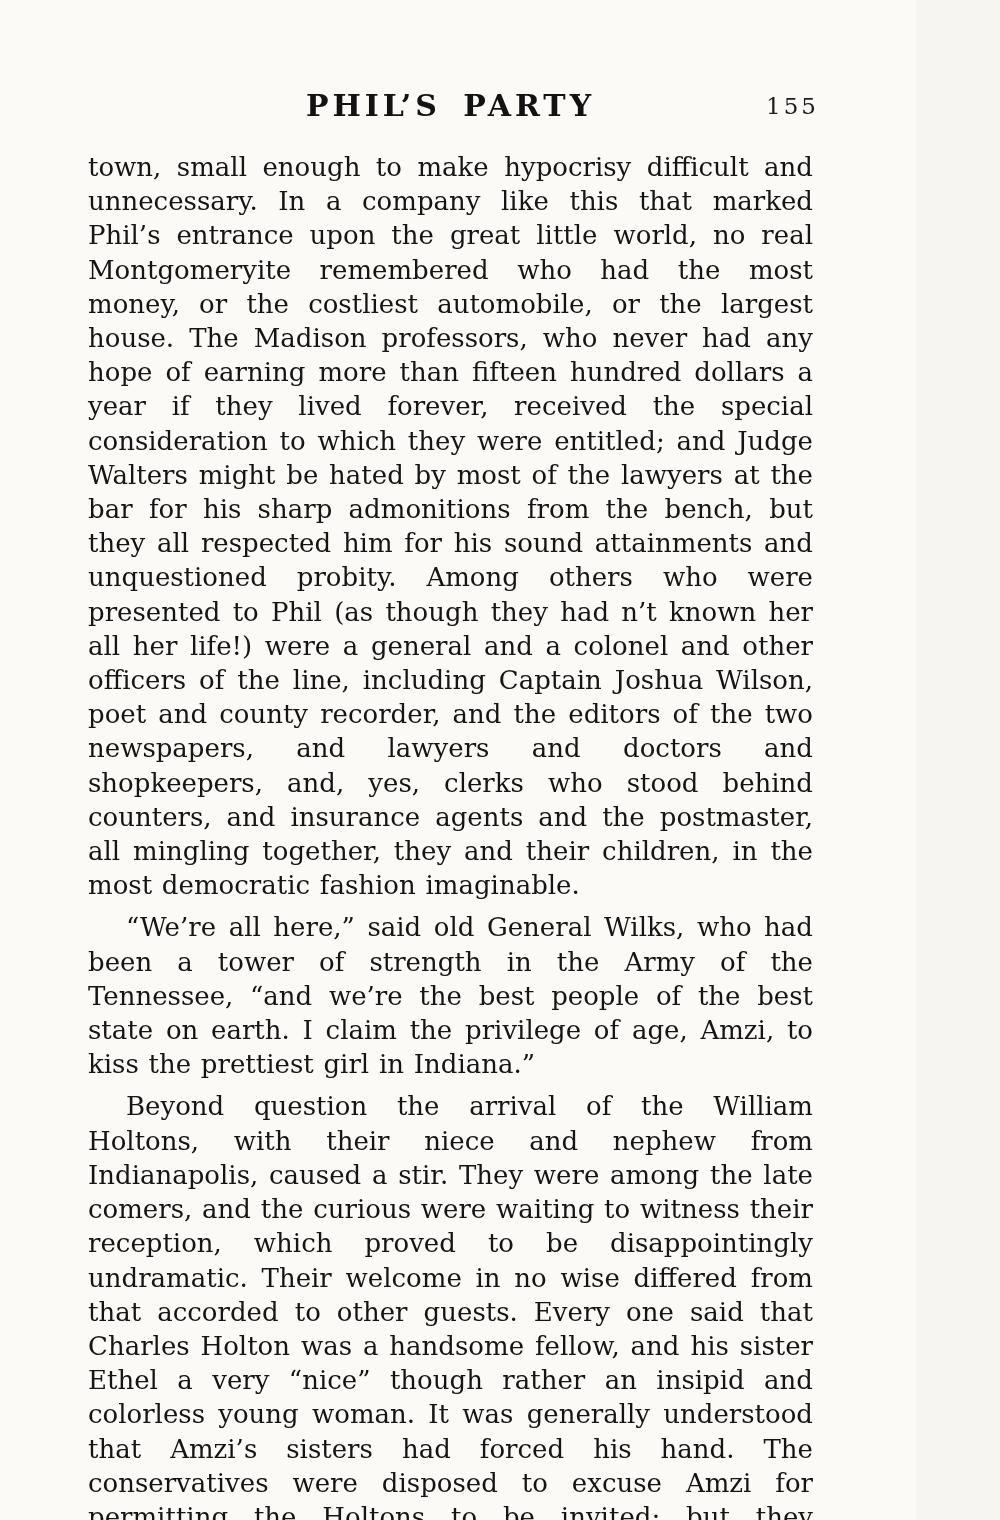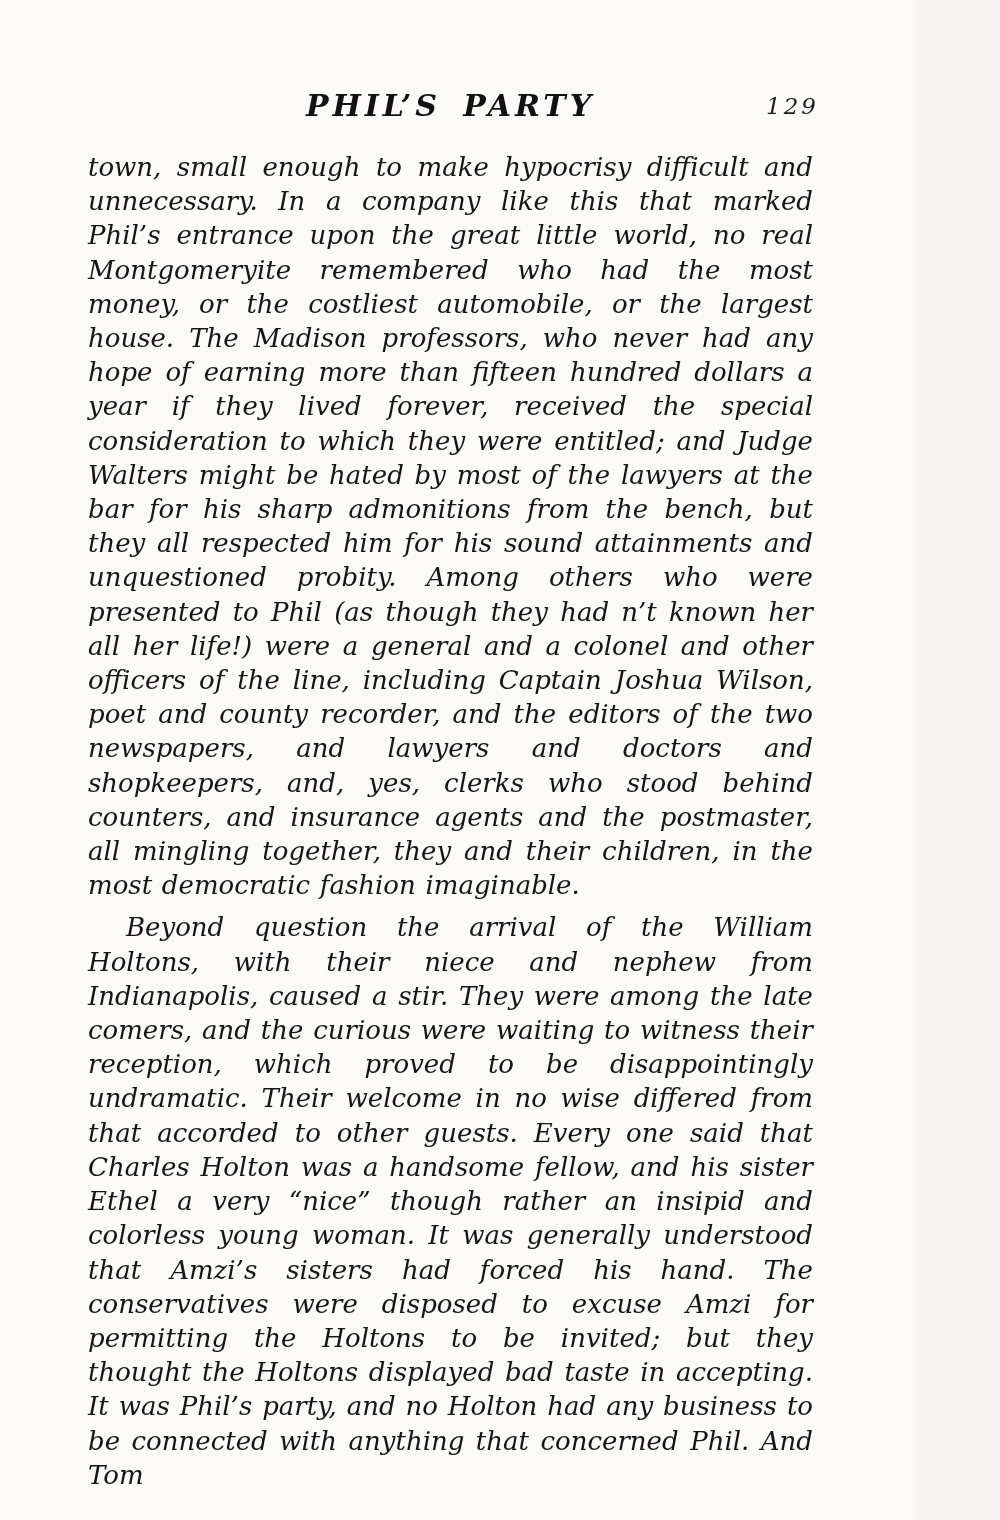--- a/index.html
+++ b/index.html
@@ -15,21 +15,20 @@
       -webkit-font-smoothing: antialiased;
     }
     .page {
       position: relative;
       width: 916px;
       height: 1520px;
       box-sizing: border-box;
       background: #fbfaf6;
       padding: 88px 95px 10px 80px;
       overflow: hidden;
-      font-style: italic;
     }
     .page-header {
       position: relative;
       height: 44px;
       margin-bottom: 18px;
     }
     .running-title {
       display: block;
       text-align: center;
       font-weight: bold;
@@ -59,21 +58,22 @@
       text-indent: 38px;
     }
   </style>
 </head>
 <body>
 
 <div class="page">
 
   <header class="page-header">
     <span class="running-title">PHIL’S PARTY</span>
-    <span class="page-number">129</span>
+    <span class="page-number">155</span>
   </header>
 
   <main class="page-body">
     <p>town, small enough to make hypocrisy difficult and unnecessary.  In a company like this that marked Phil’s entrance upon the great little world, no real Montgomeryite remembered who had the most money, or the costliest automobile, or the largest house.  The Madison professors, who never had any hope of earning more than fifteen hundred dollars a year if they lived forever, received the special consideration to which they were entitled; and Judge Walters might be hated by most of the lawyers at the bar for his sharp admonitions from the bench, but they all respected him for his sound attainments and unquestioned probity.  Among others who were presented to Phil (as though they had n’t known her all her life!) were a general and a colonel and other officers of the line, including Captain Joshua Wilson, poet and county recorder, and the editors of the two newspapers, and lawyers and doctors and shopkeepers, and, yes, clerks who stood behind counters, and insurance agents and the postmaster, all mingling together, they and their children, in the most democratic fashion imaginable.</p>
+    <p class="indent">“We’re all here,” said old General Wilks, who had been a tower of strength in the Army of the Tennessee, “and we’re the best people of the best state on earth.  I claim the privilege of age, Amzi, to kiss the prettiest girl in Indiana.”</p>
     <p class="indent">Beyond question the arrival of the William Holtons, with their niece and nephew from Indianapolis, caused a stir. They were among the late comers, and the curious were waiting to witness their reception, which proved to be disappointingly undramatic.  Their welcome in no wise differed from that accorded to other guests.  Every one said that Charles Holton was a handsome fellow, and his sister Ethel a very “nice” though rather an insipid and colorless young woman.  It was generally understood that Amzi’s sisters had forced his hand.  The conservatives were disposed to excuse Amzi for permitting the Holtons to be invited; but they thought the Holtons displayed bad taste in accepting. It was Phil’s party, and no Holton had any business to be connected with anything that concerned Phil.  And Tom</p>
   </main>
 
 </div>
 
 </body></html>

